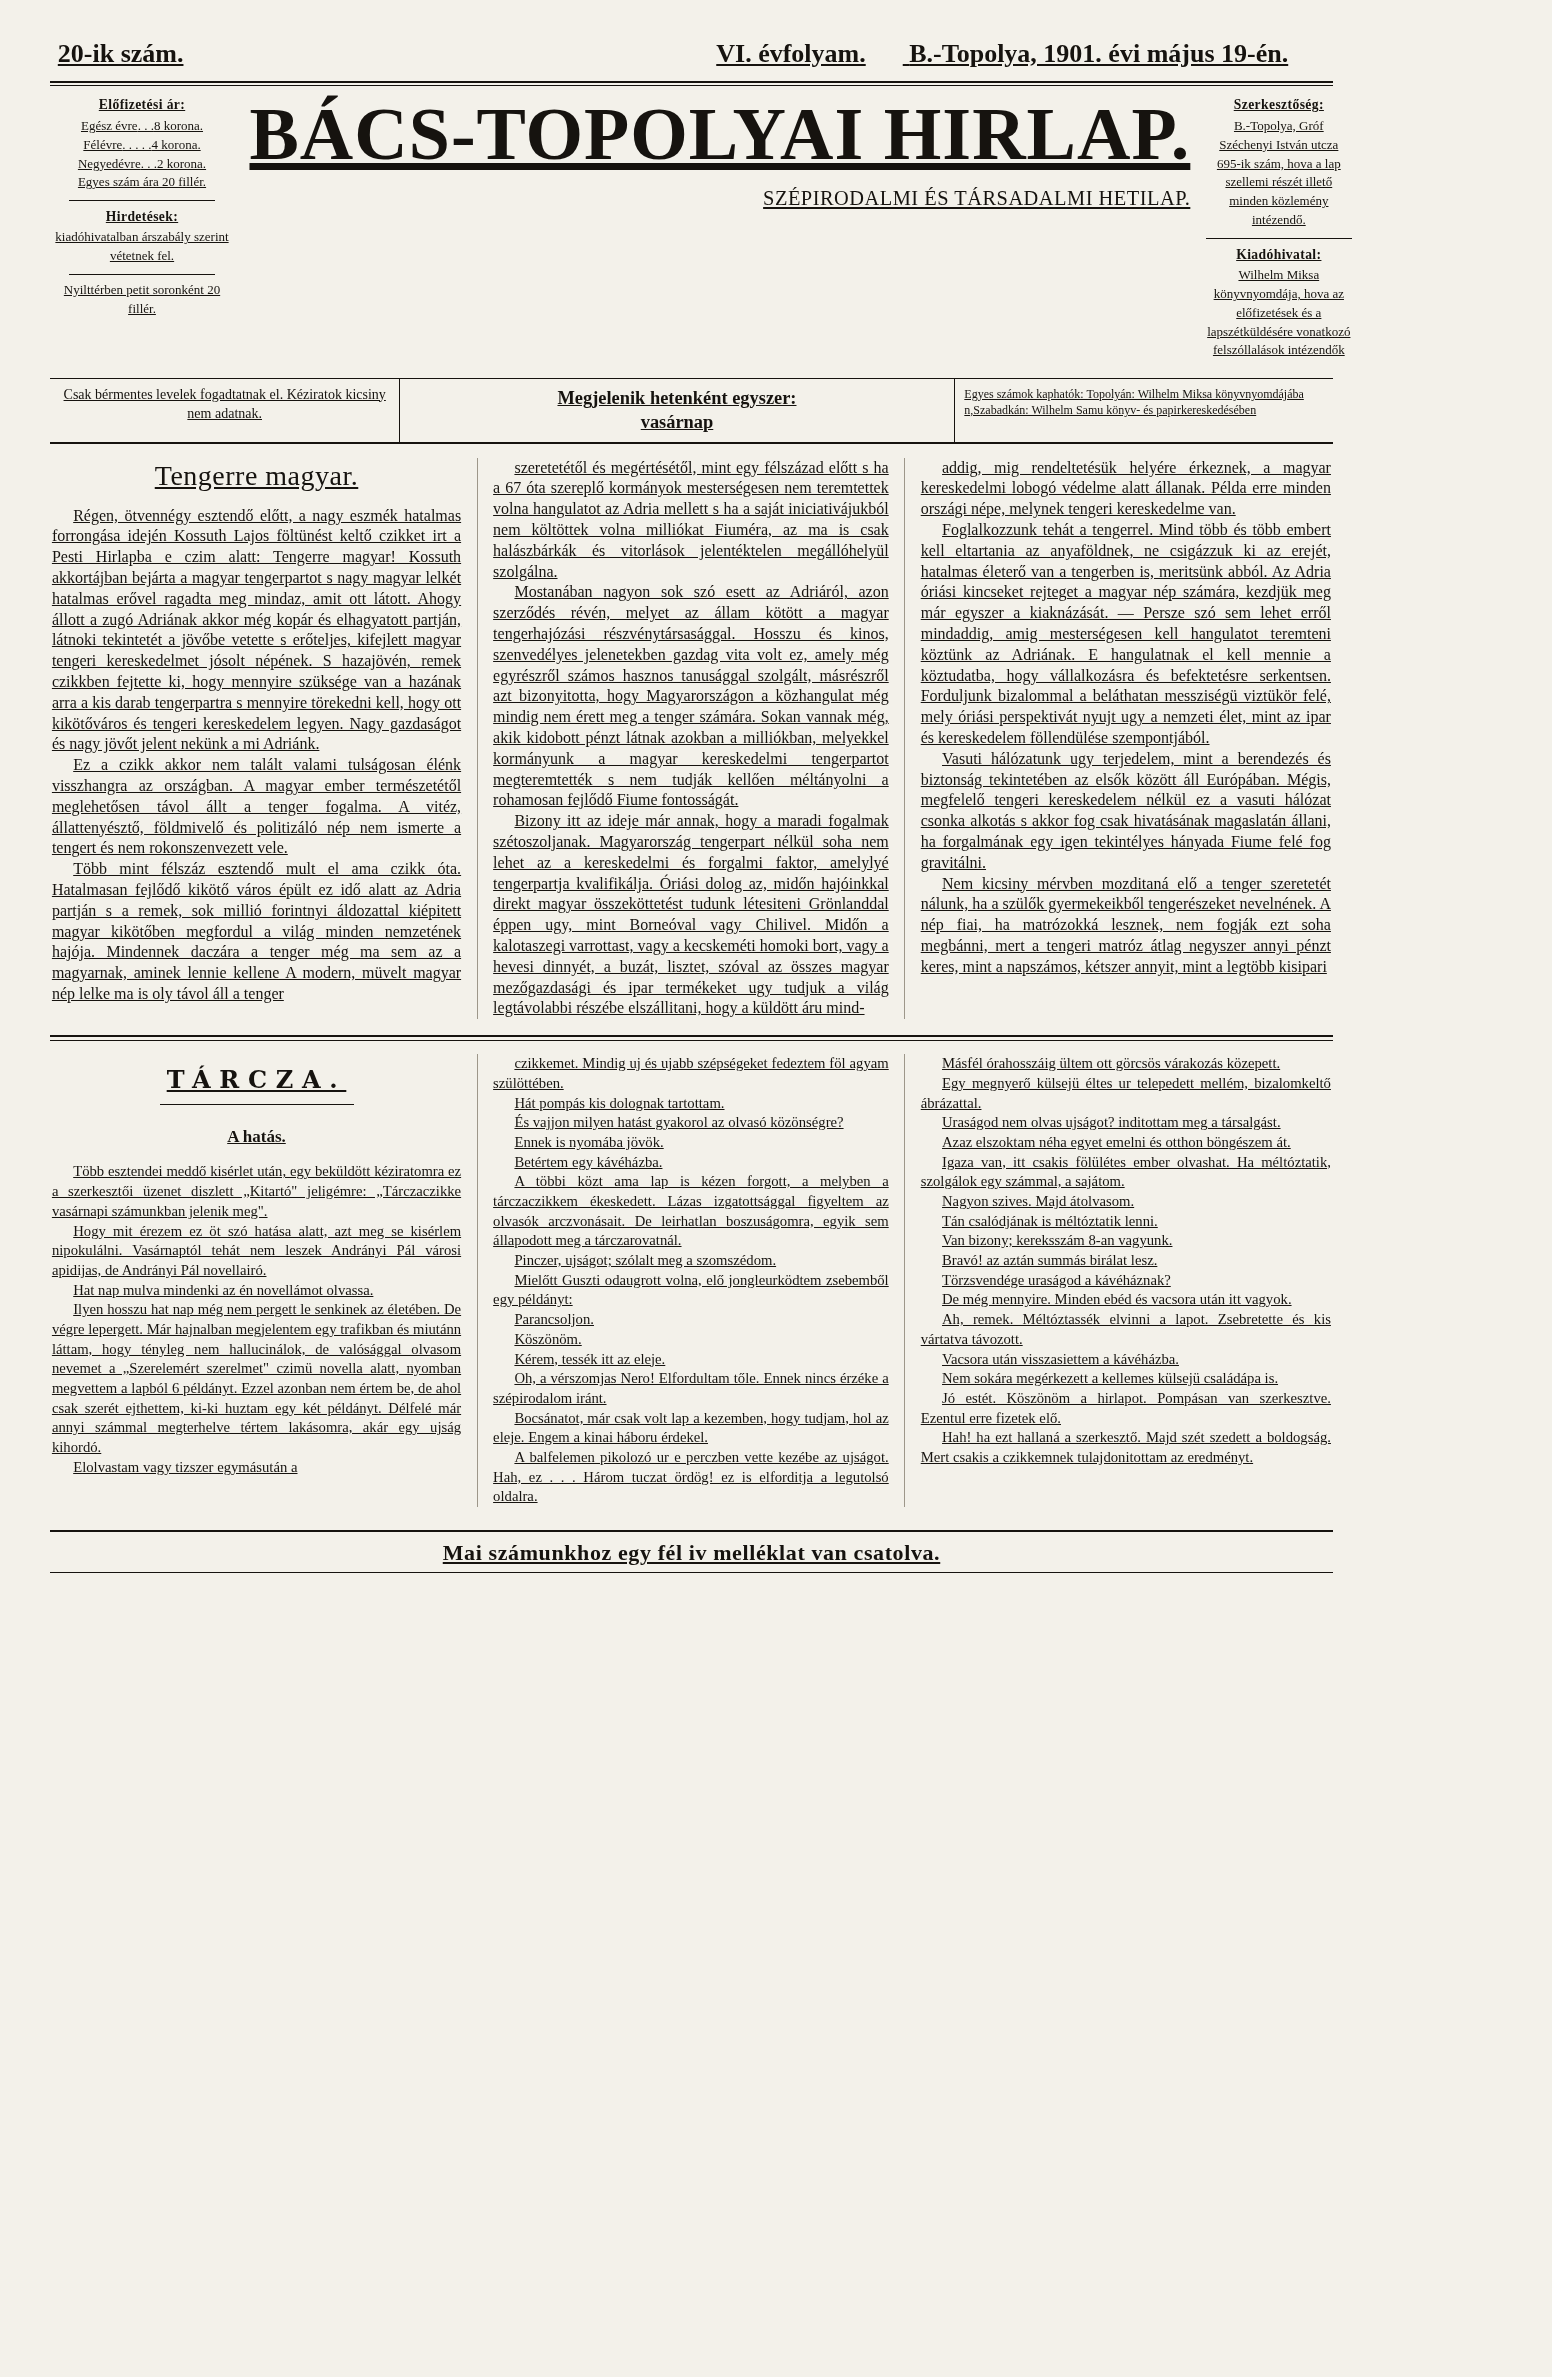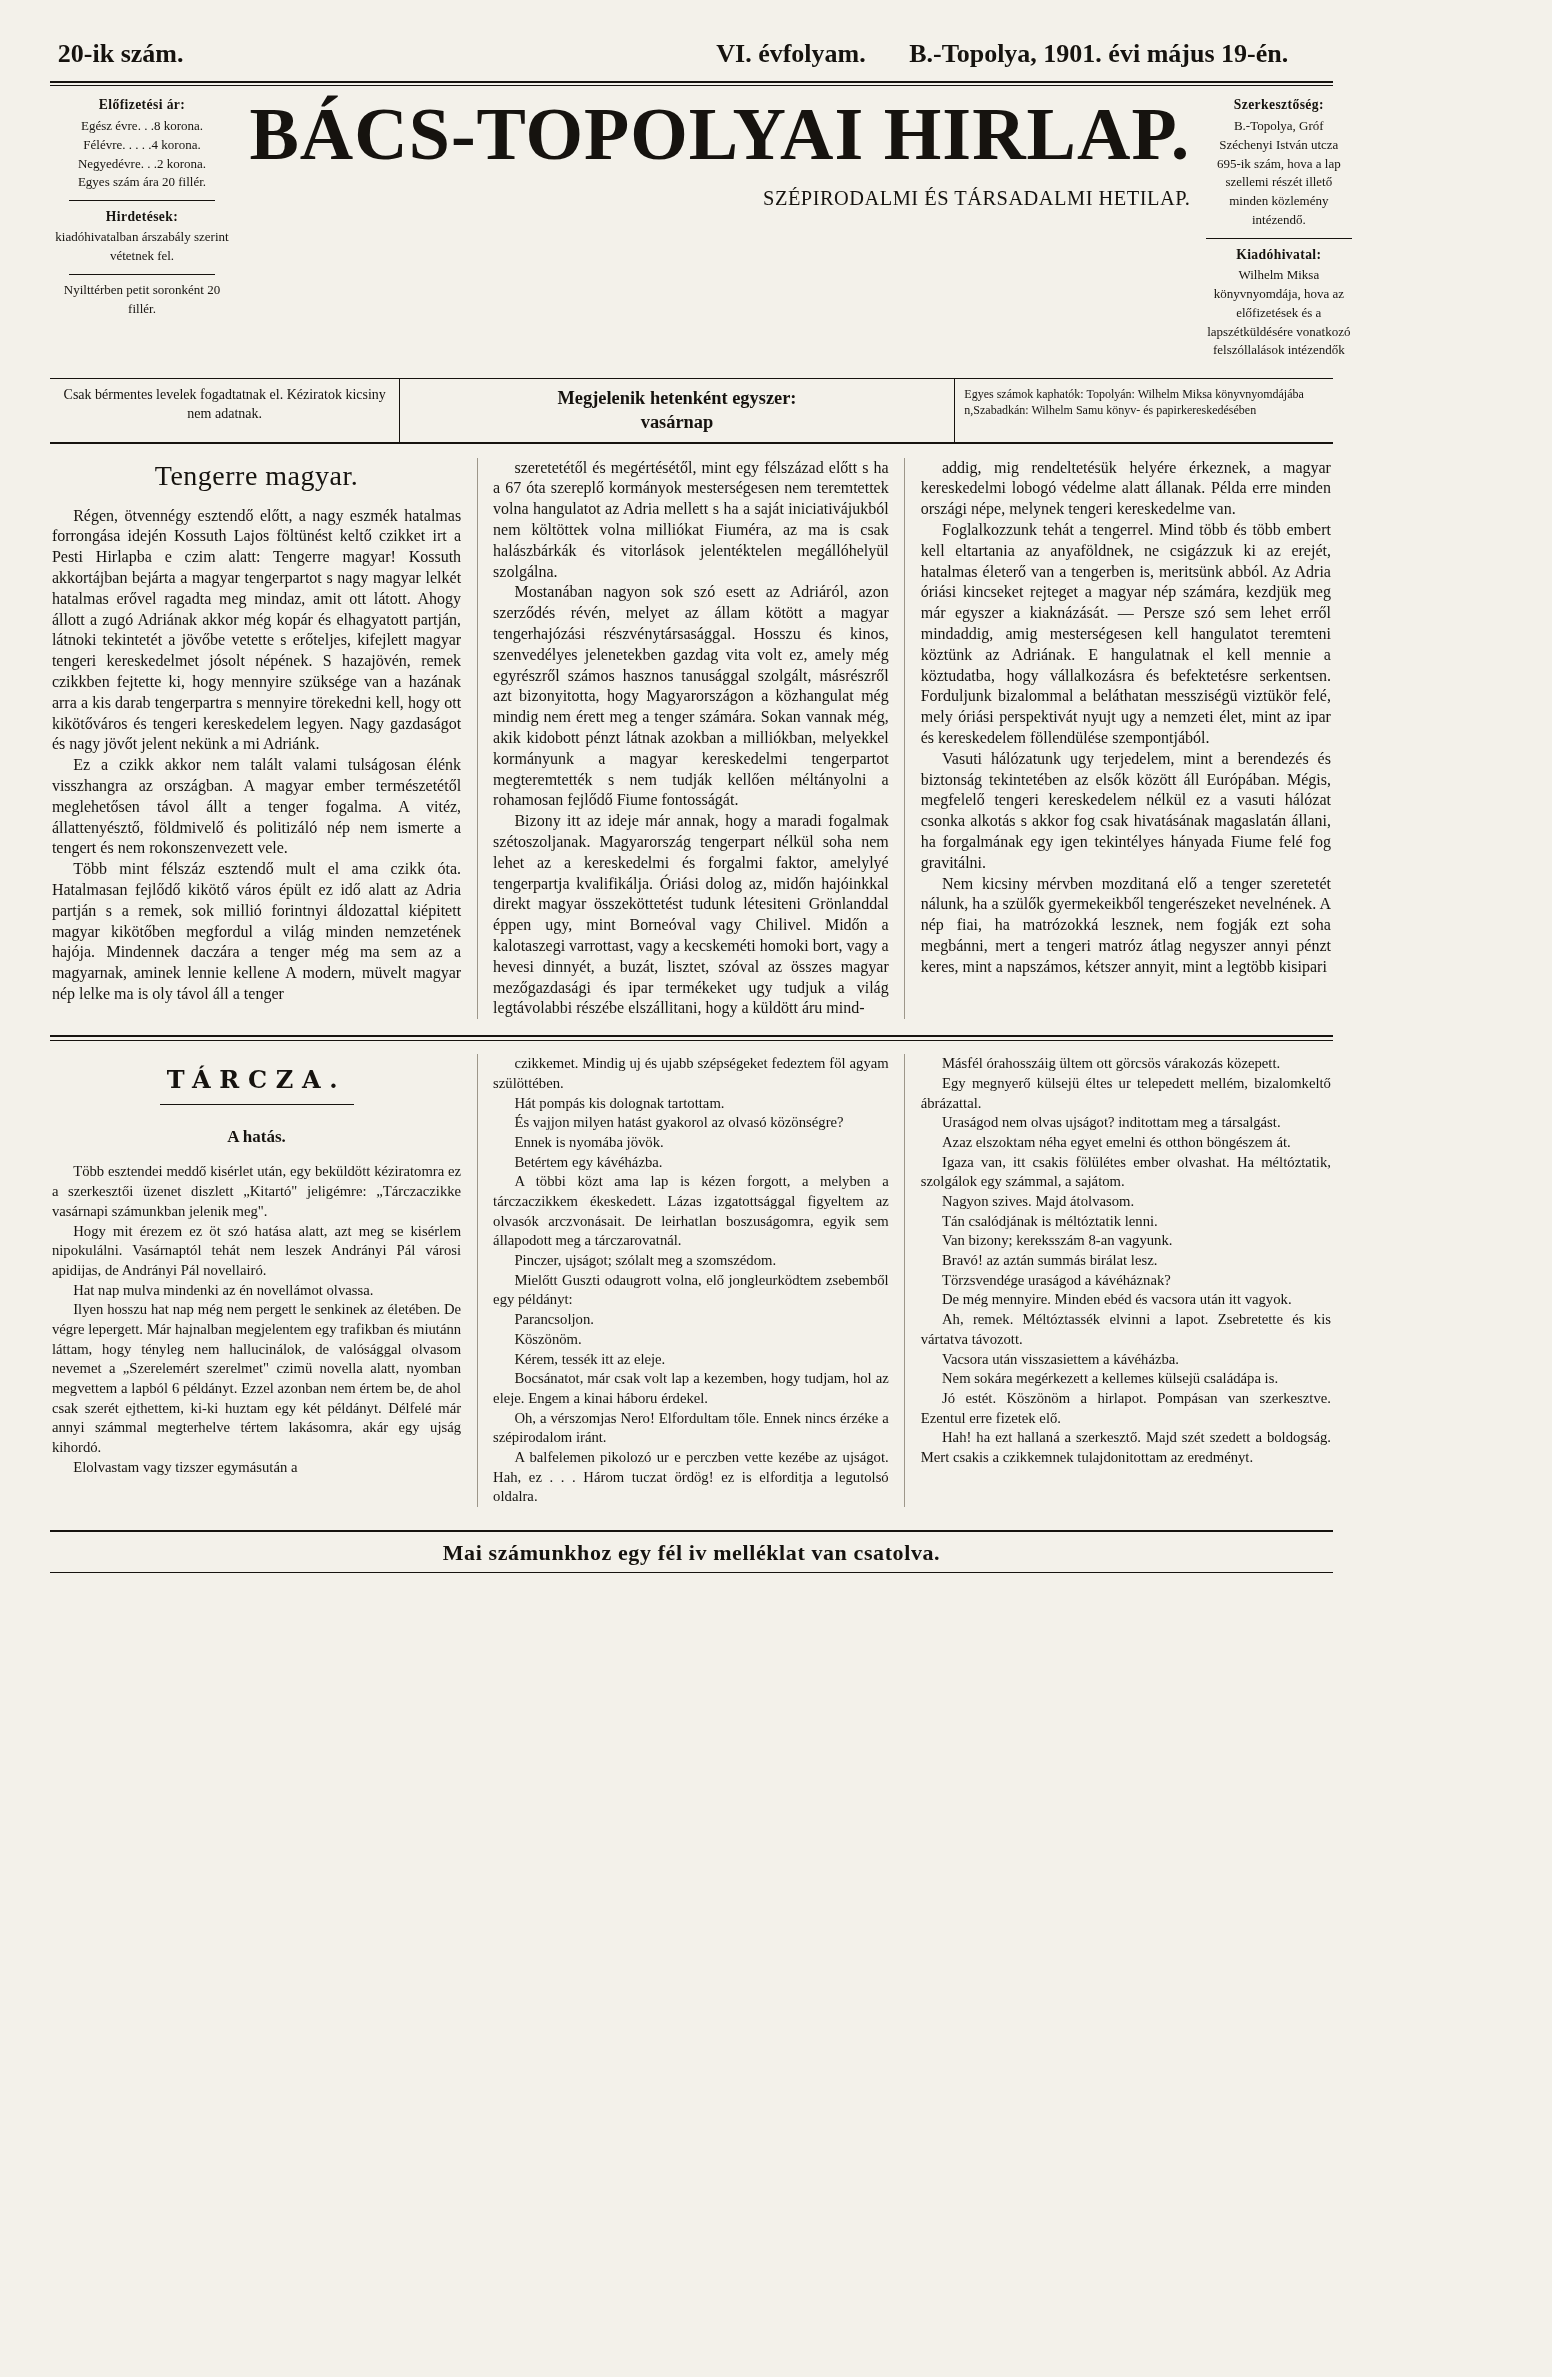--- a/index.html
+++ b/index.html
@@ -9,20 +9,21 @@
     font-family:"Liberation Serif", serif;
     color:#16130f;
   }
   .page{
     width:1383px;
     min-height:2377px;
     background:#f3f1ea;
     box-sizing:border-box;
     padding:39px 50px 17.5px 50px;
     position:relative;
+    text-decoration:underline;
   }
   
   .top-line{
     display:flex;
     align-items:baseline;
     justify-content:space-between;
     font-size:26px;
     font-weight:bold;
     padding:0 7.8px 7.8px 7.8px;
   }
@@ -283,22 +284,22 @@
       <p>Hát pompás kis dolognak tartottam.</p>
       <p>És vajjon milyen hatást gyakorol az olvasó közönségre?</p>
       <p>Ennek is nyomába jövök.</p>
       <p>Betértem egy kávéházba.</p>
       <p>A többi közt ama lap is kézen forgott, a melyben a tárczaczikkem ékeskedett. Lázas izgatottsággal figyeltem az olvasók arczvonásait. De leirhatlan boszuságomra, egyik sem állapodott meg a tárczarovatnál.</p>
       <p>Pinczer, ujságot; szólalt meg a szomszédom.</p>
       <p>Mielőtt Guszti odaugrott volna, elő jongleurködtem zsebemből egy példányt:</p>
       <p>Parancsoljon.</p>
       <p>Köszönöm.</p>
       <p>Kérem, tessék itt az eleje.</p>
+      <p>Oh, a vérszomjas Nero! Elfordultam tőle. Ennek nincs érzéke a szépirodalom iránt.</p>
       <p>Bocsánatot, már csak volt lap a kezemben, hogy tudjam, hol az eleje. Engem a kinai háboru érdekel.</p>
-      <p>Oh, a vérszomjas Nero! Elfordultam tőle. Ennek nincs érzéke a szépirodalom iránt.</p>
       <p>A balfelemen pikolozó ur e perczben vette kezébe az ujságot. Hah, ez . . . Három tuczat ördög! ez is elforditja a legutolsó oldalra.</p>
     </div>
     <div class="col c3 small-col">
       <p>Másfél órahosszáig ültem ott görcsös várakozás közepett.</p>
       <p>Egy megnyerő külsejü éltes ur telepedett mellém, bizalomkeltő ábrázattal.</p>
       <p>Uraságod nem olvas ujságot? inditottam meg a társalgást.</p>
       <p>Azaz elszoktam néha egyet emelni és otthon böngészem át.</p>
       <p>Igaza van, itt csakis fölülétes ember olvashat. Ha méltóztatik, szolgálok egy számmal, a sajátom.</p>
       <p>Nagyon szives. Majd átolvasom.</p>
       <p>Tán csalódjának is méltóztatik lenni.</p>

